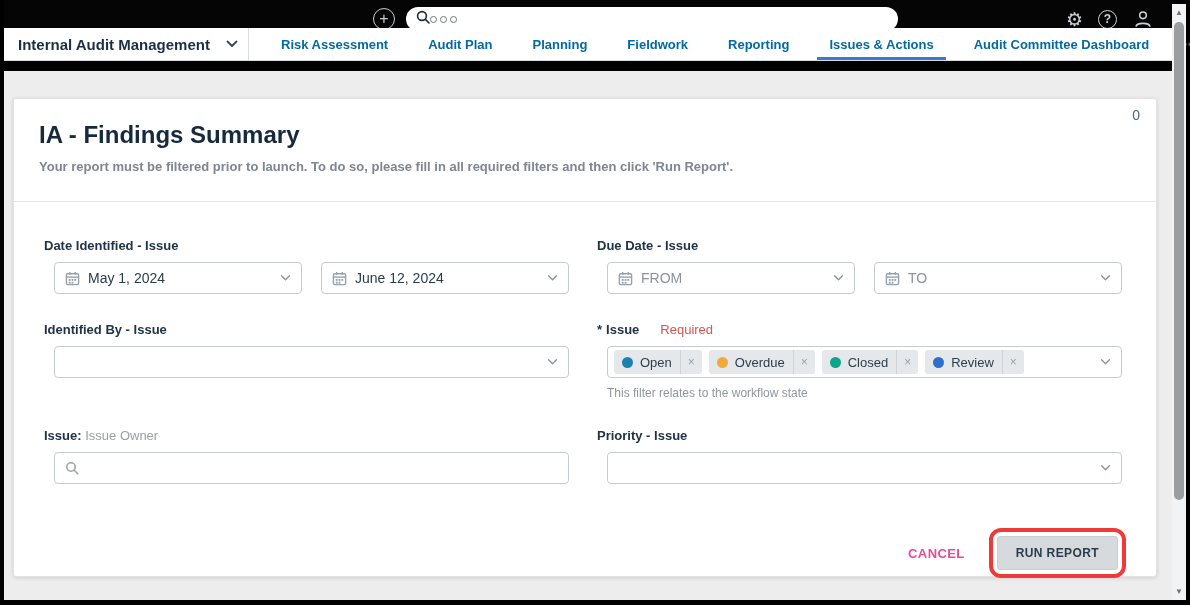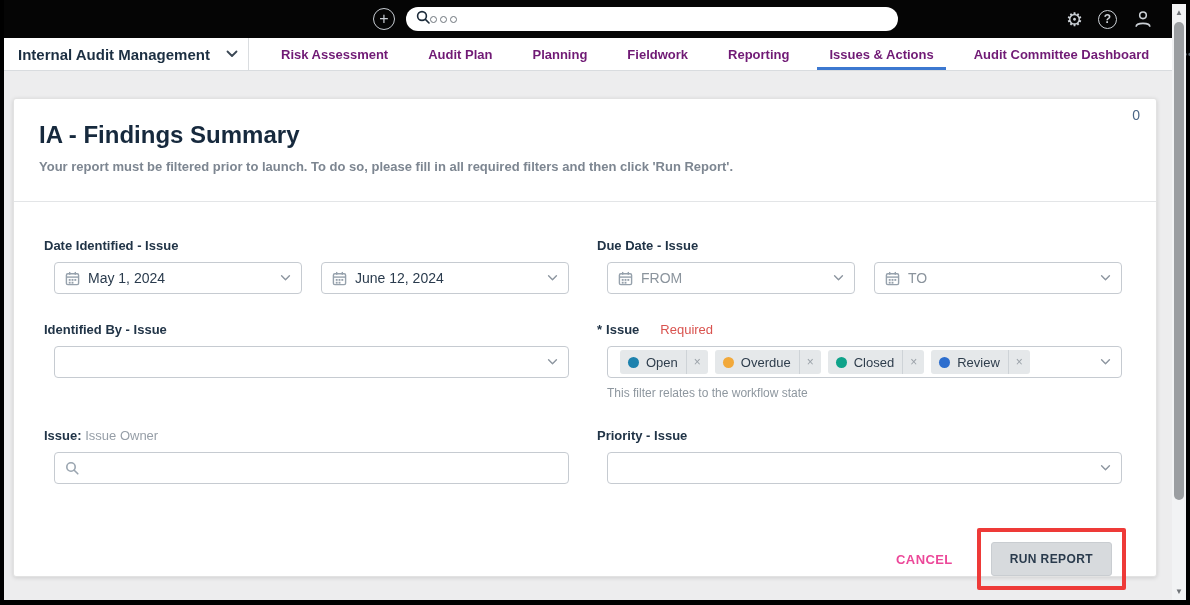--- a/index.html
+++ b/index.html
@@ -1,21 +1,21 @@
 <!DOCTYPE html>
 <html><head>
 <meta charset="utf-8">
 <style>
   * { margin:0; padding:0; box-sizing:border-box; }
   html,body { width:1190px; height:605px; }
   body { font-family:"Liberation Sans", sans-serif; background:#000; position:relative; overflow:hidden; }
 
   
   .topbar   { position:absolute; left:4px; top:0; width:1168px; height:38px; background:#050505; display:flex; align-items:center; }
-  .navbar   { position:absolute; left:4px; top:38px; width:1168px; height:33px; background:#fff; border-bottom:1px solid #d9dcdf; display:flex; align-items:stretch; }
+  .navbar   { position:absolute; left:4px; top:28px; width:1168px; height:33px; background:#fff; border-bottom:1px solid #d9dcdf; display:flex; align-items:stretch; }
   .content  { position:absolute; left:4px; top:71px; width:1168px; height:529px; background:#ededee; }
   .vscroll  { position:absolute; right:4px; top:4px; width:14px; height:596px; background:#f2f3f4; }
 
   
   .plus-circle { position:absolute; left:369px; top:8px; width:22px; height:22px; border:1.5px solid #c7ccd2; border-radius:50%;
                  color:#c7ccd2; font-size:16px; line-height:19px; text-align:center; font-weight:400; cursor:pointer; }
   .search-pill { position:absolute; left:402px; top:7px; width:492px; height:24px; background:#fff; border-radius:13px;
                  display:flex; align-items:center; padding:0 10px; }
   .search-pill svg { flex:0 0 auto; }
   .search-input { border:none; outline:none; flex:1; font-size:13.5px; color:#2a3b4d; margin-left:7px; font-family:"Liberation Sans",sans-serif; background:transparent; }
@@ -24,21 +24,21 @@
   .ooo i { width:7px; height:7px; border:1.5px solid #6f767d; border-radius:50%; display:block; }
   .topbar-right { position:absolute; right:18px; top:0; height:38px; display:flex; align-items:center; gap:15px; }
   .gear-glyph { color:#ccd1d6; font-size:19px; cursor:pointer; line-height:1; }
   .help-circ  { width:19px; height:19px; border:1.5px solid #ccd1d6; border-radius:50%; color:#ccd1d6; font-size:12px;
                 display:flex; align-items:center; justify-content:center; cursor:pointer; font-weight:700; }
 
   
   .app-title-wrap { display:flex; align-items:center; padding:0 14px; border-right:1px solid #dadde0; min-width:245px; cursor:pointer; }
   .app-title { font-size:15px; font-weight:700; color:#1c2f42; margin-right:16px; white-space:nowrap; }
   .nav-tabs { display:flex; align-items:stretch; margin-left:12px; }
-  .nav-tab { position:relative; display:flex; align-items:center; padding:0 20px; font-size:13px; font-weight:600; color:#701a75; cursor:pointer; white-space:nowrap; }
+  .nav-tab { position:relative; display:flex; align-items:center; padding:0 20px; font-size:13px; font-weight:600; color:#0369a1; cursor:pointer; white-space:nowrap; }
   .nav-tab.active::after { content:""; position:absolute; left:8px; right:8px; bottom:0; height:3px; background:#3c78d0; }
   .nav-more { display:flex; align-items:center; padding:0 14px; color:#55606b; font-size:11px; letter-spacing:1px; font-weight:700; cursor:pointer; }
 
   
   .panel { position:absolute; left:9px; top:27px; width:1144px; height:479px; background:#fff;
            border:1px solid #e2e2e2; border-radius:3px; box-shadow:0 1px 4px rgba(0,0,0,.13); }
   .corner-count { position:absolute; top:8px; right:16px; font-size:14px; color:#4a6585; }
   .panel-title { margin:22px 0 0 25px; font-size:24px; font-weight:700; color:#16293d; }
   .panel-subtitle { margin:10px 8px 0 25px; font-size:13px; color:#7d8691;font-weight:bold; }
   .panel-divider { margin-top:27px; border:none; border-top:1px solid #e3e5e7; }
@@ -50,30 +50,30 @@
   .f-label .dim { color:#969ea7; font-weight:400; }
   .f-control-row { display:flex; gap:19px; margin-left:10px; }
   .control { position:relative; height:32px; background:#fff; border:1px solid #c6cbd1; border-radius:4px;
              display:flex; align-items:center; padding:0 30px 0 10px; cursor:pointer; flex:1; min-width:0; }
   .control .cal-icon, .control .mag-icon { flex:0 0 auto; margin-right:8px; display:flex; }
   .control .val { font-size:14px; color:#2a3b4d; white-space:nowrap; }
   .control .ph  { font-size:14px; color:#8b949d; white-space:nowrap; }
   .chev { position:absolute; right:10px; top:50%; transform:translateY(-50%); display:flex; }
   .help-text { margin:8px 0 0 10px; font-size:12px; color:#8e979f; }
 
-  .tagbox { padding:0 30px 0 12px; }
+  .tagbox { padding:0 30px 0 6px; }
   .tag { display:flex; align-items:center; height:24px; background:#e5e8ea; border-radius:3px; margin-right:7px; overflow:hidden; }
   .tag .dot { width:11px; height:11px; border-radius:50%; margin:0 7px 0 8px; flex:0 0 auto; }
   .tag .tag-label { font-size:13px; color:#2e3d4c; padding-right:8px; }
   .tag .tag-x { border-left:1px solid #ced3d7; color:#9aa1a8; font-size:12px; width:22px; height:100%;
                 display:flex; align-items:center; justify-content:center; cursor:pointer; }
 
   .panel-footer { display:flex; justify-content:flex-end; align-items:center; gap:12px; margin-top:44px; padding-right:30px; }
   .cancel-btn { font-size:13px; font-weight:600; color:#ec4899; letter-spacing:.4px; cursor:pointer; padding:8px 12px; }
-  .annotation-box { border:4px solid #ee3a38; padding:10px; border-radius:2px; }
+  .annotation-box { border:4px solid #ee3a38; padding:4px; border-radius:12px; }
   .run-btn { background:#d7dadd; border:1px solid #c9cdd1; border-radius:3px; color:#2a3b4d; font-size:12px; font-weight:700;
              letter-spacing:.4px; padding:9px 18px; cursor:pointer; font-family:"Liberation Sans",sans-serif; white-space:nowrap; }
 
   
   .sb-arrow { position:absolute; left:0; width:14px; text-align:center; color:#707478; font-size:8px; line-height:10px; cursor:pointer; }
   .sb-up { top:4px; } .sb-down { bottom:3px; }
   .sb-thumb { position:absolute; left:2px; top:18px; width:10px; height:478px; background:#9b9ea1; border-radius:5px; cursor:grab; }
 </style>
 </head>
 <body>

